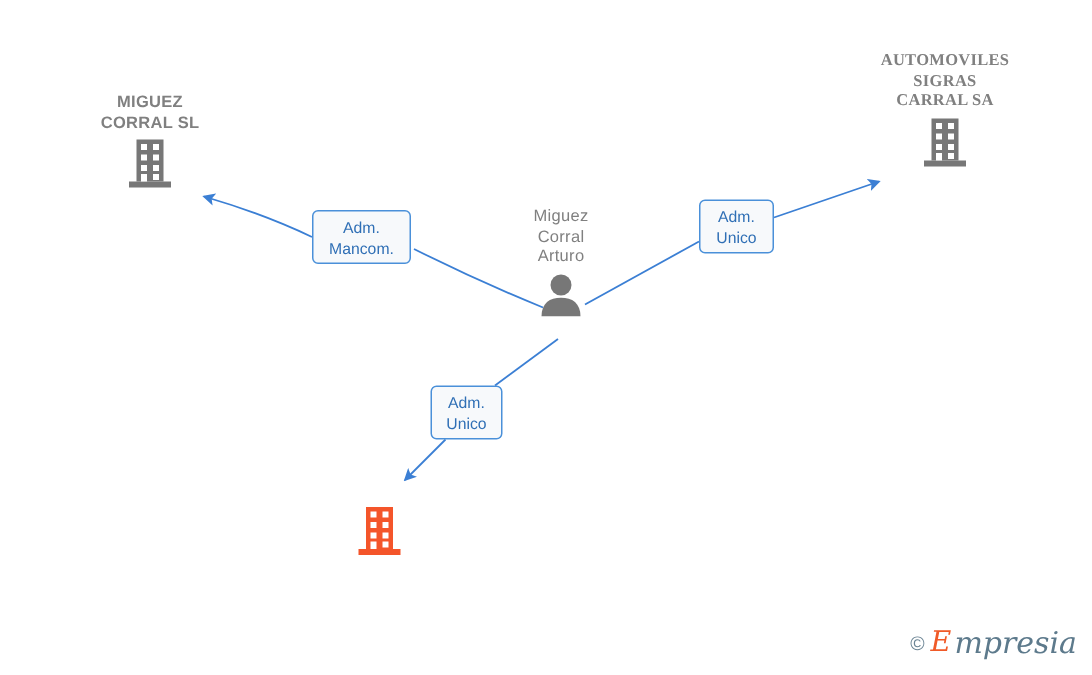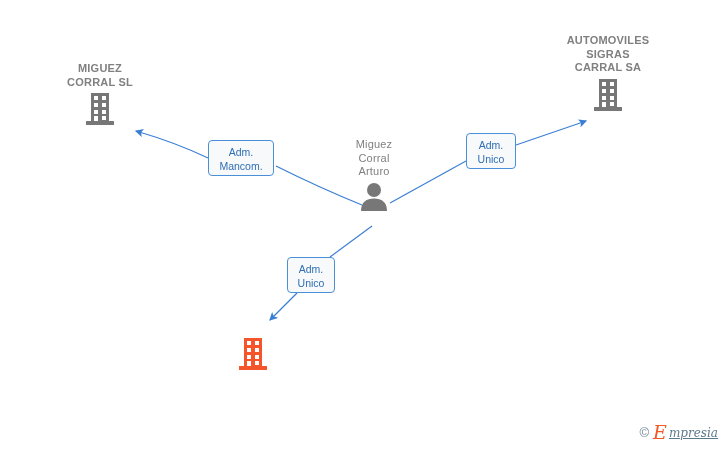--- a/index.html
+++ b/index.html
@@ -92,23 +92,22 @@
     color: #f05a28;
     font-family: "DejaVu Serif", serif;
     font-style: italic;
     font-size: 19px;
     line-height: 15px;
   }
   #watermark .brand-rest {
     font-family: "DejaVu Serif", serif;
     font-style: italic;
     color: #5d7a8c;
-    font-size: 12px;
+    font-size: 20px;
     margin-left: -2px;
-    text-decoration: underline;
   }
 </style>
 </head>
 <body>
 
 <div id="graph">
 
   <svg id="edges" viewBox="0 0 728 450" xmlns="http://www.w3.org/2000/svg">
     <defs>
       <marker id="arrowhead" markerWidth="7" markerHeight="7" refX="6" refY="3.5" orient="auto" markerUnits="strokeWidth">
@@ -142,21 +141,21 @@
       <rect x="17" y="4" width="4" height="4" fill="#ffffff"></rect>
       <rect x="9" y="11" width="4" height="4" fill="#ffffff"></rect>
       <rect x="17" y="11" width="4" height="4" fill="#ffffff"></rect>
       <rect x="9" y="18" width="4" height="4" fill="#ffffff"></rect>
       <rect x="17" y="18" width="4" height="4" fill="#ffffff"></rect>
       <rect x="9" y="24" width="4" height="5" fill="#ffffff"></rect>
       <rect x="17" y="24" width="4" height="4" fill="#ffffff"></rect>
     </svg>
   </div>
 
-  <div class="node company above-icon" style="left:608px; top:34px;">
+  <div class="node company above-icon" style="left:630px; top:34px;font-family:Liberation Serif, serif;">
     <div class="node-label bold">AUTOMOVILES
 SIGRAS
 CARRAL SA</div>
     <svg class="node-icon" width="30" height="34" viewBox="0 0 30 34" xmlns="http://www.w3.org/2000/svg">
       <rect x="6" y="1" width="18" height="28" fill="#777777"></rect>
       <rect x="1" y="29" width="28" height="4" fill="#777777"></rect>
       <rect x="9" y="4" width="4" height="4" fill="#ffffff"></rect>
       <rect x="17" y="4" width="4" height="4" fill="#ffffff"></rect>
       <rect x="9" y="11" width="4" height="4" fill="#ffffff"></rect>
       <rect x="17" y="11" width="4" height="4" fill="#ffffff"></rect>

